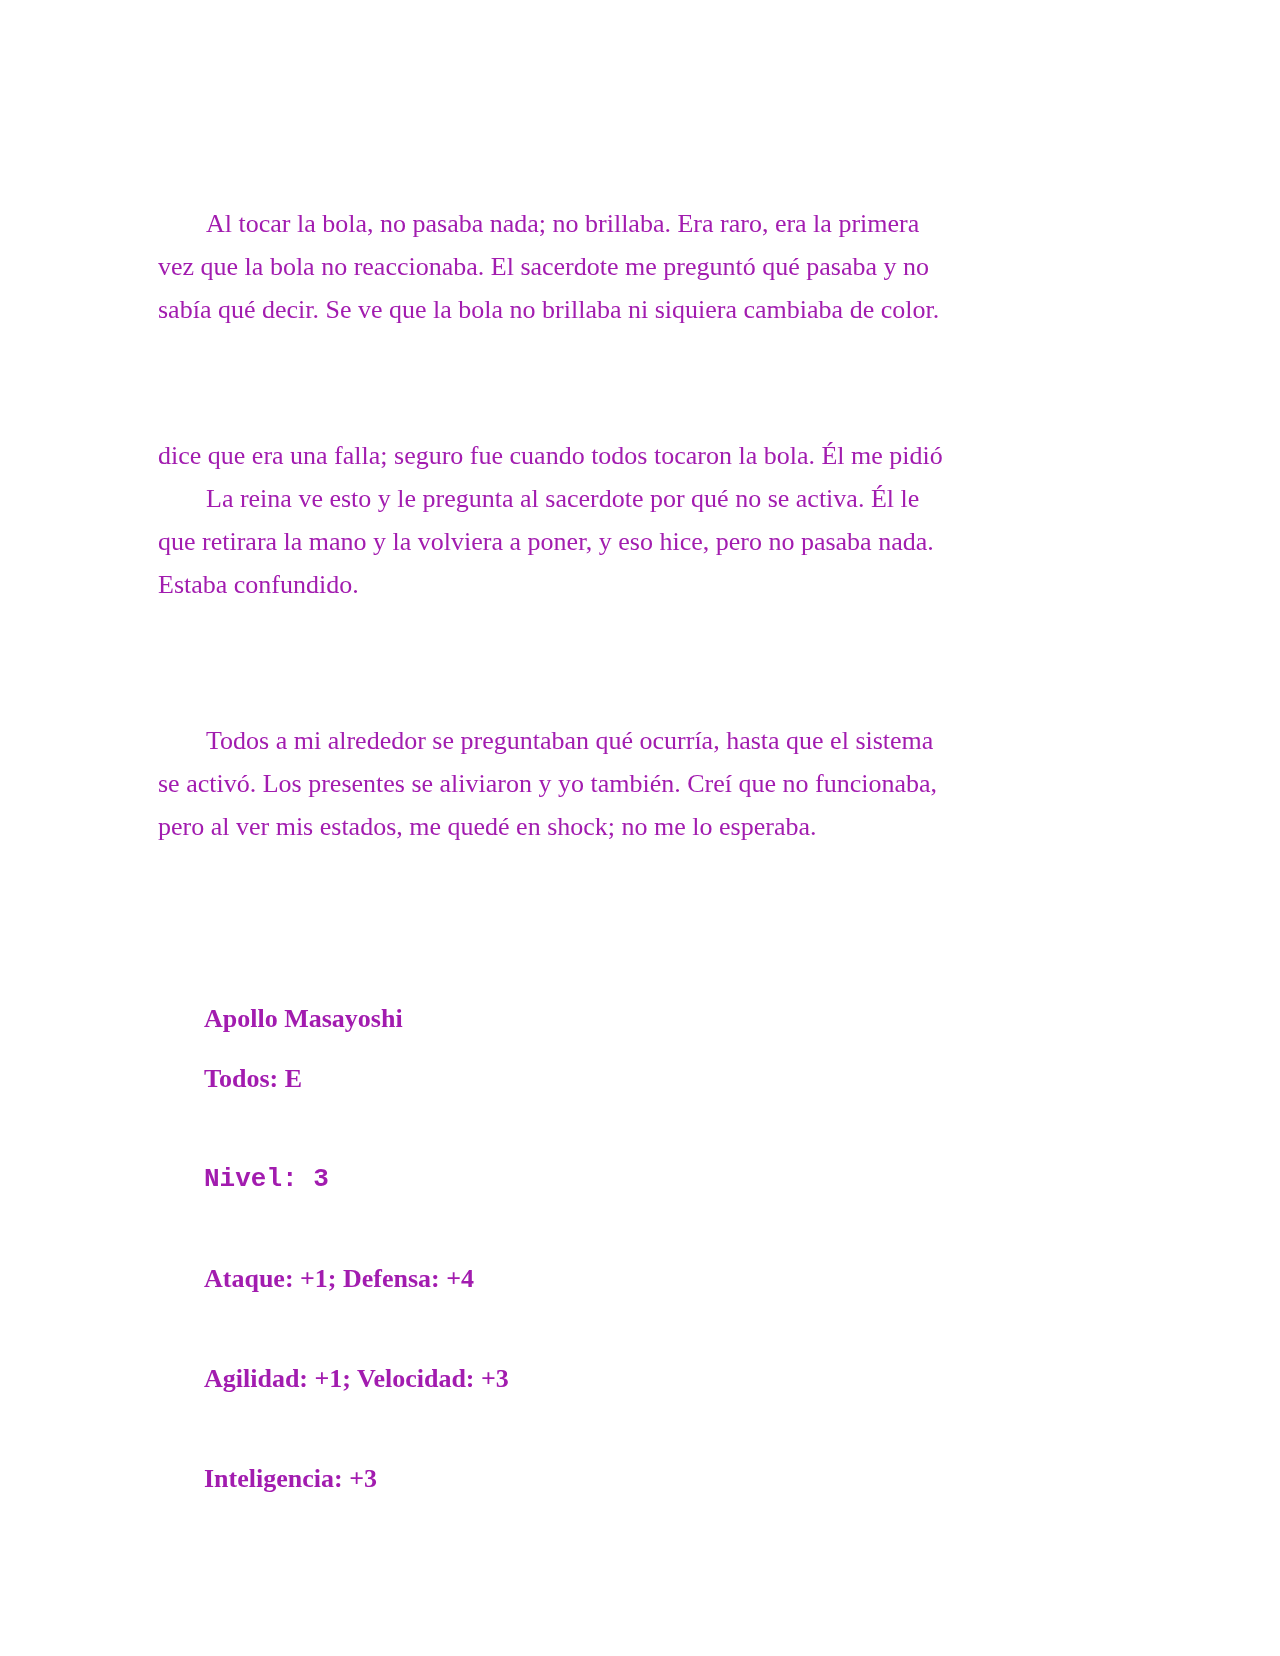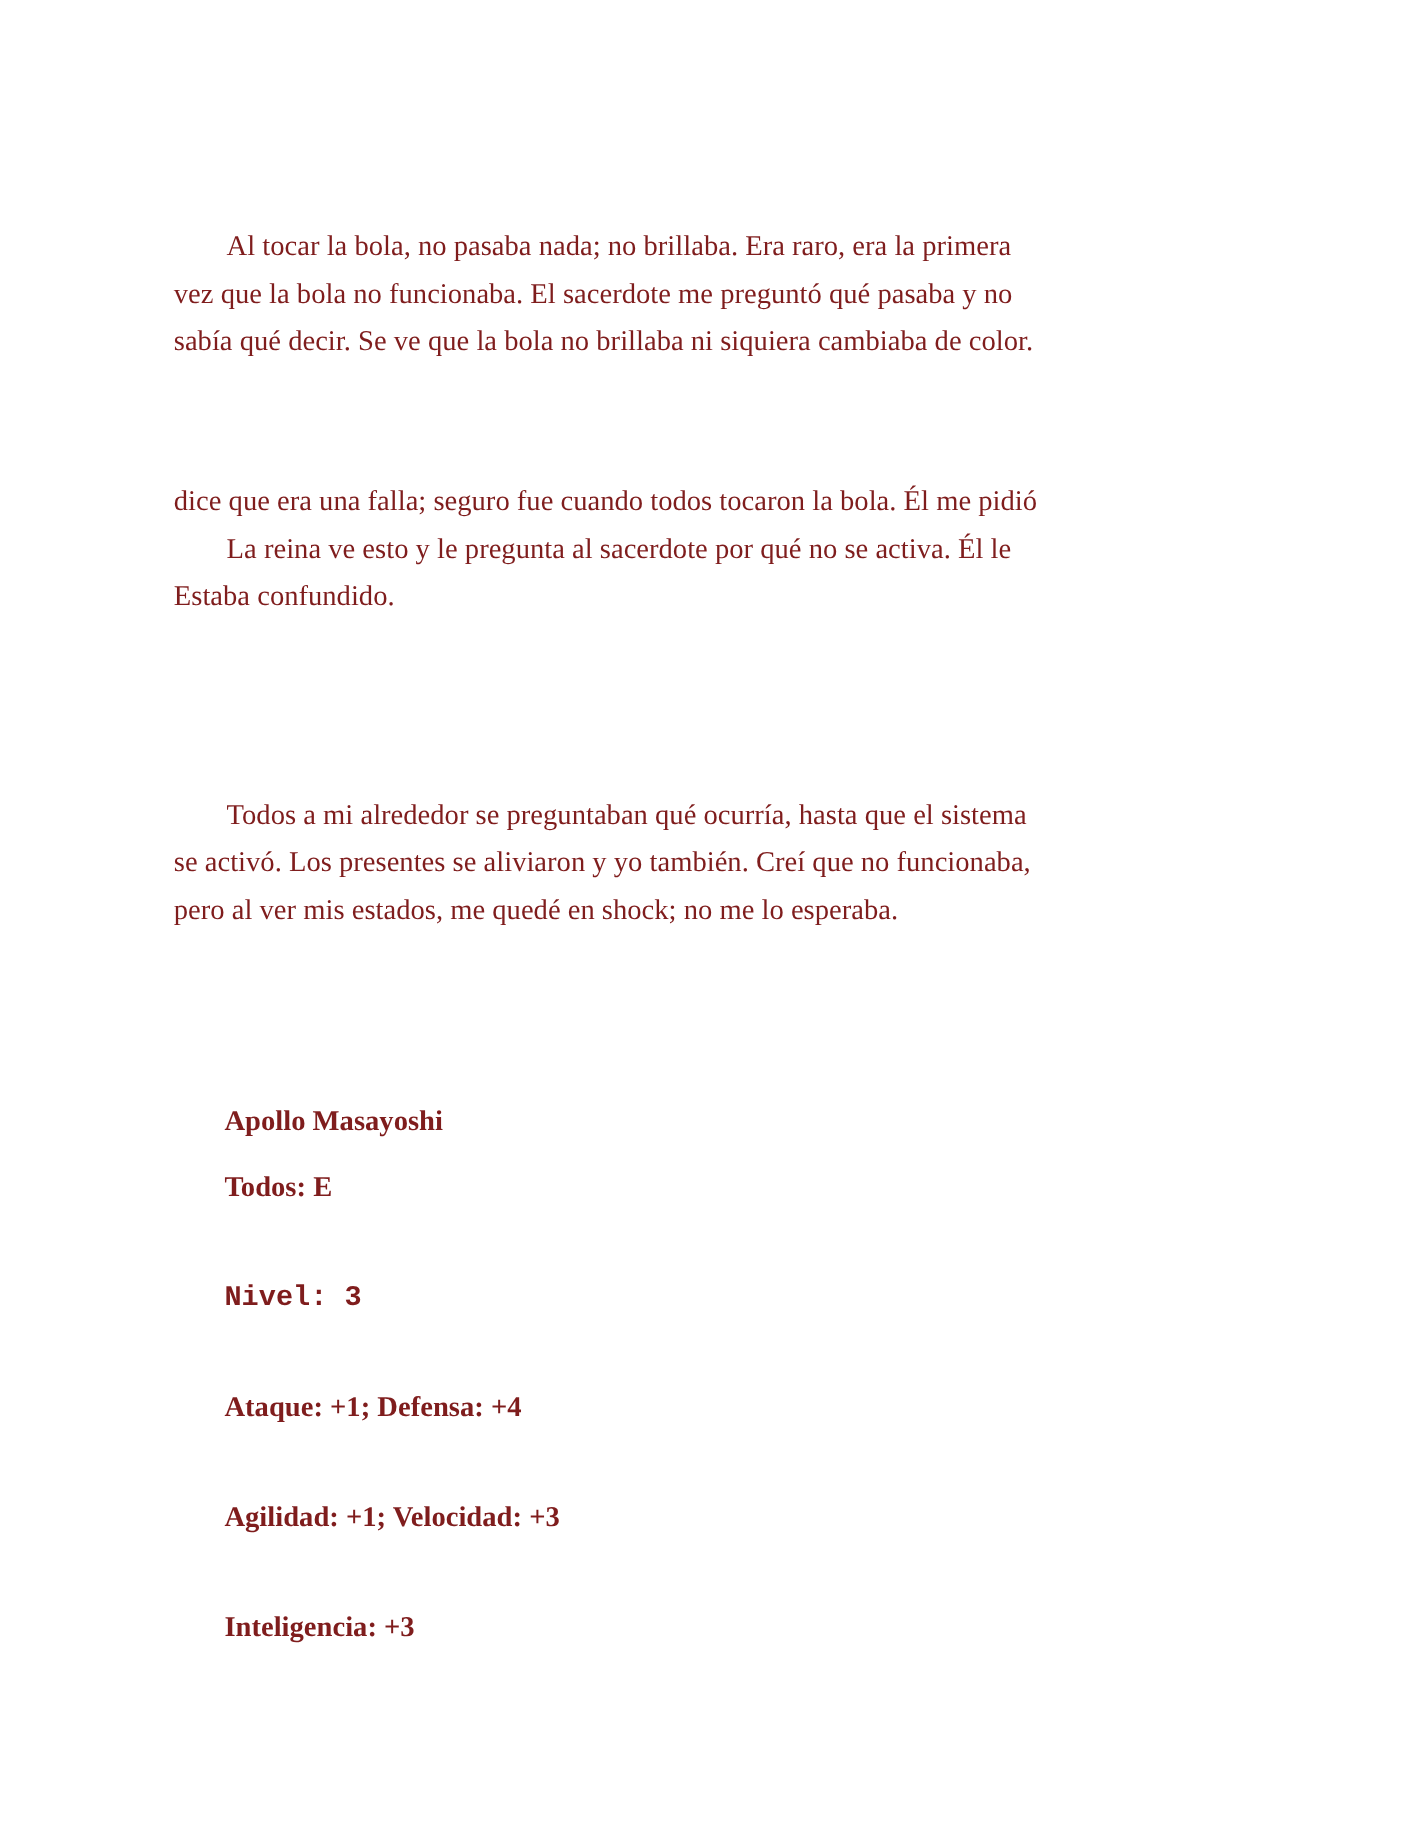--- a/index.html
+++ b/index.html
@@ -7,21 +7,21 @@
     padding: 0;
     background: #ffffff;
   }
   .page {
     position: relative;
     width: 1280px;
     height: 1656px;
     background: #ffffff;
     overflow: hidden;
     font-family: "Liberation Serif", "DejaVu Serif", serif;
-    color: #7f1d1d;
+    color: #a21caf;
   }
   .para {
     position: absolute;
     left: 158px;
     font-size: 26px;
     line-height: 43px;
     white-space: nowrap;
   }
   .para .line {
     display: block;
@@ -47,27 +47,28 @@
   .s5 { top: 1364px; }
   .s6 { top: 1464px; }
 </style>
 </head>
 <body>
 
 <div class="page">
 
   <div class="para p1">
     <span class="line indent">Al tocar la bola, no pasaba nada; no brillaba. Era raro, era la primera</span>
-    <span class="line">vez que la bola no funcionaba. El sacerdote me preguntó qué pasaba y no</span>
+    <span class="line">vez que la bola no reaccionaba. El sacerdote me preguntó qué pasaba y no</span>
     <span class="line">sabía qué decir. Se ve que la bola no brillaba ni siquiera cambiaba de color.</span>
   </div>
 
   <div class="para p2">
     <span class="line">dice que era una falla; seguro fue cuando todos tocaron la bola. Él me pidió</span>
     <span class="line indent">La reina ve esto y le pregunta al sacerdote por qué no se activa. Él le</span>
+    <span class="line">que retirara la mano y la volviera a poner, y eso hice, pero no pasaba nada.</span>
     <span class="line">Estaba confundido.</span>
   </div>
 
   <div class="para p3">
     <span class="line indent">Todos a mi alrededor se preguntaban qué ocurría, hasta que el sistema</span>
     <span class="line">se activó. Los presentes se aliviaron y yo también. Creí que no funcionaba,</span>
     <span class="line">pero al ver mis estados, me quedé en shock; no me lo esperaba.</span>
   </div>
 
   <div class="stat s1">Apollo Masayoshi</div>

